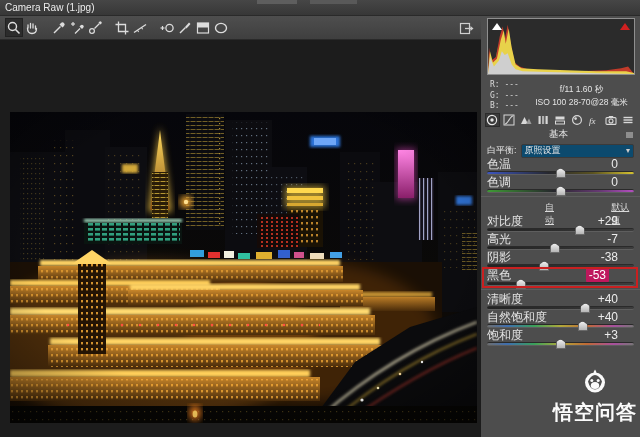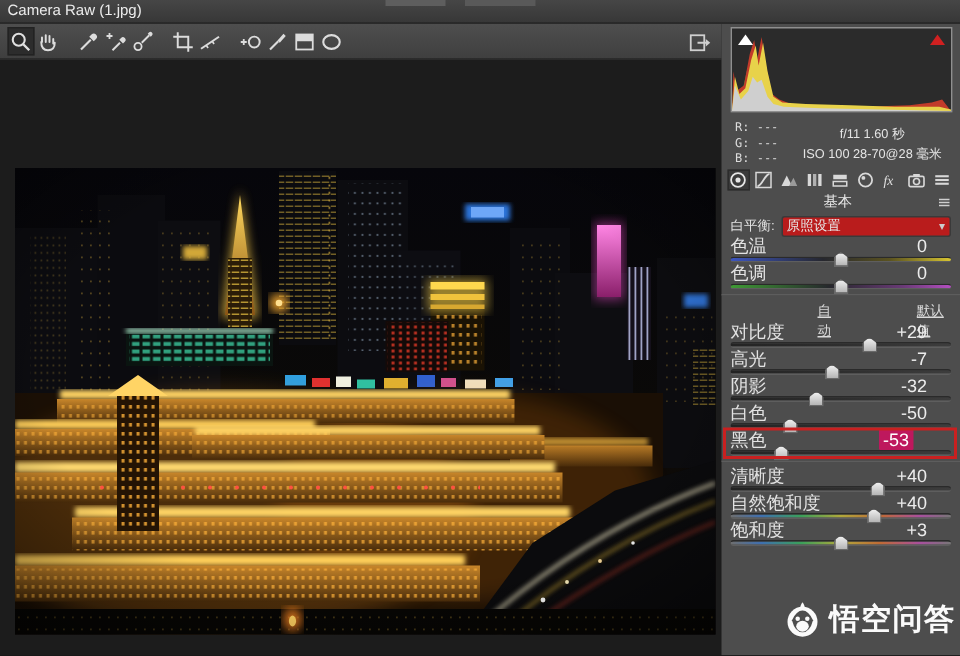--- a/index.html
+++ b/index.html
@@ -35,40 +35,40 @@
   .tabs{position:absolute;top:96px;left:4px;right:4px;height:15px;display:flex;justify-content:space-between;align-items:center;}
   .tabbtn{width:15px;height:14px;display:flex;align-items:center;justify-content:flex-start;border:1px solid transparent;}
   .tabbtn.active{background:#3a3a3a;border:1px solid #2c2c2c;}
   .sechdr{position:absolute;top:112px;left:0;right:4px;height:13px;font-size:9.5px;color:#e8e8e8;
           display:flex;align-items:flex-start;justify-content:center;}
   .sechdr .menu-ic{position:absolute;right:2px;top:3px;}
   .controls{position:absolute;top:127px;left:6px;right:6px;}
   .wbrow{display:flex;align-items:center;height:15px;margin-bottom:1px;font-size:9px;}
   .wblabel{color:#e2e2e2;margin-right:4px;white-space:nowrap;}
   .wbselect{flex:1;display:flex;align-items:center;justify-content:space-between;height:14px;
-            background:#b91c1c;border:1px solid #3a3a3a;border-radius:2px;padding:0 3px;color:#e8e8e8;}
+            background:#0c4a6e;border:1px solid #3a3a3a;border-radius:2px;padding:0 3px;color:#e8e8e8;}
   .wbselect .chev{font-size:8px;color:#cccccc;line-height:1;}
   .srow{position:relative;margin-bottom:2px;}
   .slhead{display:flex;justify-content:space-between;align-items:center;height:10px;font-size:12px;color:#e2e2e2;}
   .svalue{padding-right:16px;color:#ececec;}
   .svalue.sel{background:#be185d;color:#fff;padding:0 3px;margin-right:25px;border-radius:1px;}
   .track{position:relative;height:4px;border-radius:2px;margin:2px 0 2px 0;
          border-top:1px solid #2a2a2a;border-bottom:1px solid #5e5e5e;background:#2f2f2f;}
   .t-plain{background:linear-gradient(to right,#232323,#2e2e2e 50%,#3d3d3d);}
   .t-temp{background:linear-gradient(to right,#3c55c0,#26272e 42%,#5a5220 72%,#d7c431);}
   .t-tint{background:linear-gradient(to right,#3f9b35,#26272c 45%,#693a76 78%,#b44fc0);}
   .t-rainbow{background:linear-gradient(to right,#6e6e6e,#3f6fb0 14%,#3aa05a 32%,#b0a83a 50%,#c06a35 68%,#a84f9e 86%,#777777);}
   .thumb{position:absolute;top:-4px;width:10px;height:10px;transform:translateX(-50%);
          background:linear-gradient(#ededed,#b5b5b5);border:1px solid #6a6a6a;
          clip-path:polygon(50% 0,100% 38%,100% 100%,0 100%,0 38%);}
   .divider{height:1px;background:#3b3b3b;border-bottom:1px solid #5d5d5d;margin:3px -6px 4px -6px;}
   .linksrow{display:flex;justify-content:center;gap:15px;height:12px;margin:2px 0 3px 22px;font-size:9px;}
   .linksrow span{text-decoration:underline;color:#dadada;margin-left:36px;}
   .redbox{position:absolute;left:-5px;right:-4px;top:-3px;bottom:-2px;border:2px solid #c92020;pointer-events:none;}
-  .watermark{position:absolute;right:3px;bottom:11px;display:flex;align-items:center;gap:5px;color:#fafafa;}
+  .watermark{position:absolute;right:3px;bottom:11px;display:flex;align-items:center;gap:5px;color:#fafafa;flex-direction:column;}
   .wk-text{font-size:20px;font-weight:600;letter-spacing:1px;}
 </style>
 </head>
 <body>
 
 <div class="window">
 
   <div class="titlebar">
     <span>Camera Raw (1.jpg)</span>
     <div class="tb-artifact1"></div>
@@ -482,36 +482,27 @@
             <span class="svalue">-7</span>
           </div>
         <div class="track t-plain">
             <div class="thumb" style="left: 46%;"></div>
           </div>
       </div>
 
       <div class="srow">
         <div class="slhead">
             <span>阴影</span>
-            <span class="svalue">-32</span>
+            <span class="svalue">-38</span>
           </div>
         <div class="track t-plain">
             <div class="thumb" style="left: 39%;"></div>
           </div>
       </div>
 
-      <div class="srow">
-        <div class="slhead">
-            <span>白色</span>
-            <span class="svalue">-50</span>
-          </div>
-        <div class="track t-plain">
-            <div class="thumb" style="left: 27%;"></div>
-          </div>
-      </div>
 
       <div class="srow">
         <div class="slhead">
             <span>黑色</span>
             <span class="svalue sel">-53</span>
           </div>
         <div class="track t-plain">
             <div class="thumb" style="left: 23%;"></div>
           </div>
         <div class="redbox"></div>

